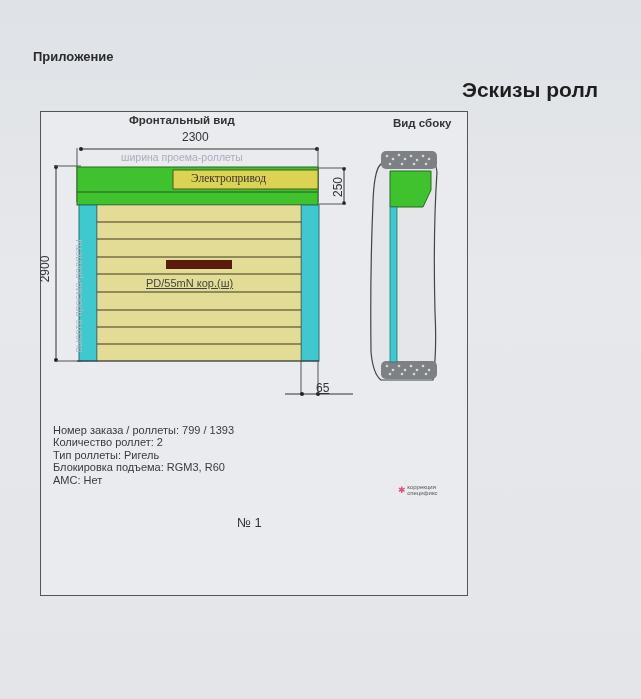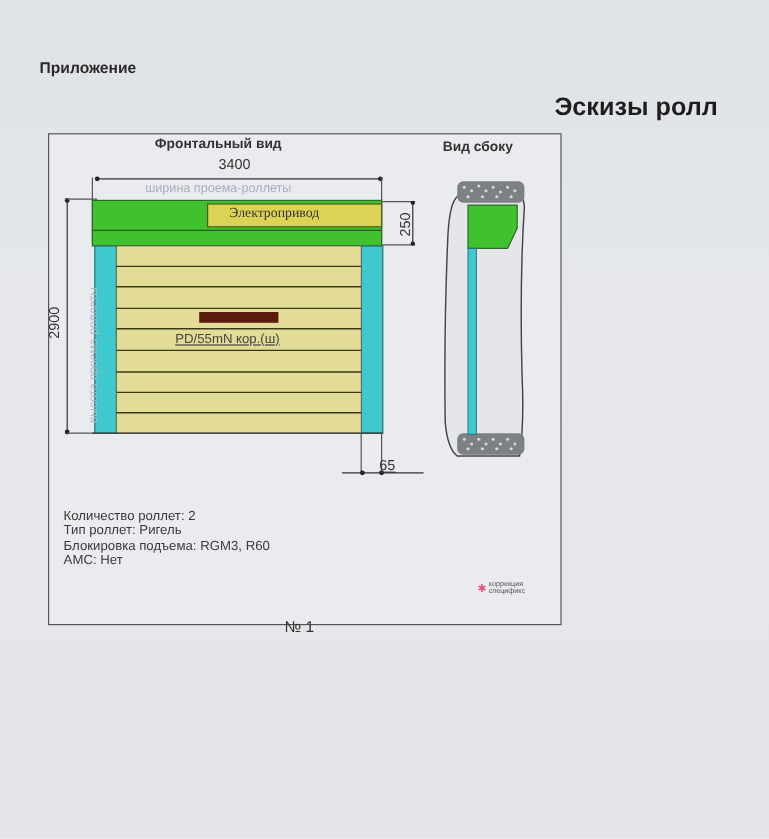--- a/index.html
+++ b/index.html
@@ -6,44 +6,44 @@
   body {
     width: 641px; height: 699px; overflow: hidden;
     background: linear-gradient(180deg, #dfe2e6 0%, #e6e8eb 40%, #e3e5e8 100%);
     font-family: "Liberation Sans", sans-serif;
     position: relative;
     color: #222;
   }
   .appendix { position: absolute; left: 33px; top: 49px; font-size: 13px; font-weight: bold; color: #2a2a2a; text-align: center; }
   .page-title { position: absolute; left: 462px; top: 78px; font-size: 21px; font-weight: bold; color: #1e1e1e; white-space: nowrap; }
   .sheet {
-    position: absolute; left: 40px; top: 111px; width: 428px; height: 410px;
+    position: absolute; left: 40px; top: 111px; width: 428px; height: 485px;
     border: 1.5px solid #555; background: #e9ebee; box-sizing: border-box;
   }
   .abs { position: absolute; }
   .view-title { font-size: 11.5px; font-weight: bold; color: #333; }
   .dim-text { font-size: 12px; color: #333; }
   .info { position: absolute; left: 12px; top: 312px; font-size: 11px; line-height: 12.4px; color: #3a3a3a; }
   .info div { white-space: nowrap; }
   .legend { position: absolute; left: 357px; top: 372px; font-size: 6px; color: #555; line-height: 6px; }
   .legend .star { color: #e0507a; font-size: 9px; vertical-align: middle; }
   .sketch-number { position: absolute; left: 237px; top: 515px; font-size: 13px; color: #333; }
 </style>
 </head>
 <body>
 
 <div class="appendix">Приложение</div>
 <div class="page-title">Эскизы ролл</div>
 
 <div class="sheet">
 
   <div class="abs view-title" style="left:88px; top:2px;">Фронтальный вид</div>
-  <div class="abs view-title" style="left:304px; top:5px;padding-left:24px;">Вид сбоку</div>
+  <div class="abs view-title" style="left:328px; top:5px;padding-left:24px;">Вид сбоку</div>
 
-  <div class="abs dim-text" style="left:141px; top:18px;">3400</div>
+  <div class="abs dim-text" style="left:141px; top:18px;">2300</div>
   <svg class="abs" style="left:0; top:0;" width="428" height="393">
 
     <line x1="39" y1="37" x2="276" y2="37" stroke="#333" stroke-width="1"></line>
     <circle cx="40" cy="37" r="2" fill="#222"></circle>
     <circle cx="276" cy="37" r="2" fill="#222"></circle>
     <line x1="36" y1="36" x2="36" y2="90" stroke="#555" stroke-width="1"></line>
     <line x1="277" y1="36" x2="277" y2="90" stroke="#555" stroke-width="1"></line>
 
     <line x1="15" y1="54" x2="15" y2="249" stroke="#333" stroke-width="1"></line>
     <circle cx="15" cy="55" r="2" fill="#222"></circle>
@@ -128,22 +128,23 @@
 
   <div class="abs" style="left:80px; top:39px; font-size:10.5px; color:#a9aebb; white-space:nowrap;">ширина проема-роллеты</div>
 
   <div class="abs" style="left:150px; top:60px; font-size:11.5px; color:#333; white-space:nowrap;font-family:Liberation Serif, serif;">Электропривод</div>
 
   <div class="abs" style="left:105px; top:165px; font-size:11px; color:#444; white-space:nowrap;text-decoration:underline;">PD/55mN кор.(ш)</div>
 
   <div class="abs dim-text" style="left:275px; top:269px;text-decoration:underline;">65</div>
 
   <div class="info">
+    <div>Номер заказа / роллеты: 799 / 1393</div>
     <div>Количество роллет: 2</div>
-    <div>Тип роллет: Ригель</div>
+    <div>Тип роллеты: Ригель</div>
     <div>Блокировка подъема: RGM3, R60</div>
     <div>АМС: Нет</div>
   </div>
 
   <div class="legend">
     <span class="star">✱</span>
     <span style="display:inline-block; vertical-align:middle;">
       <div>коррекция</div>
       <div>спецификс</div>
     </span>

